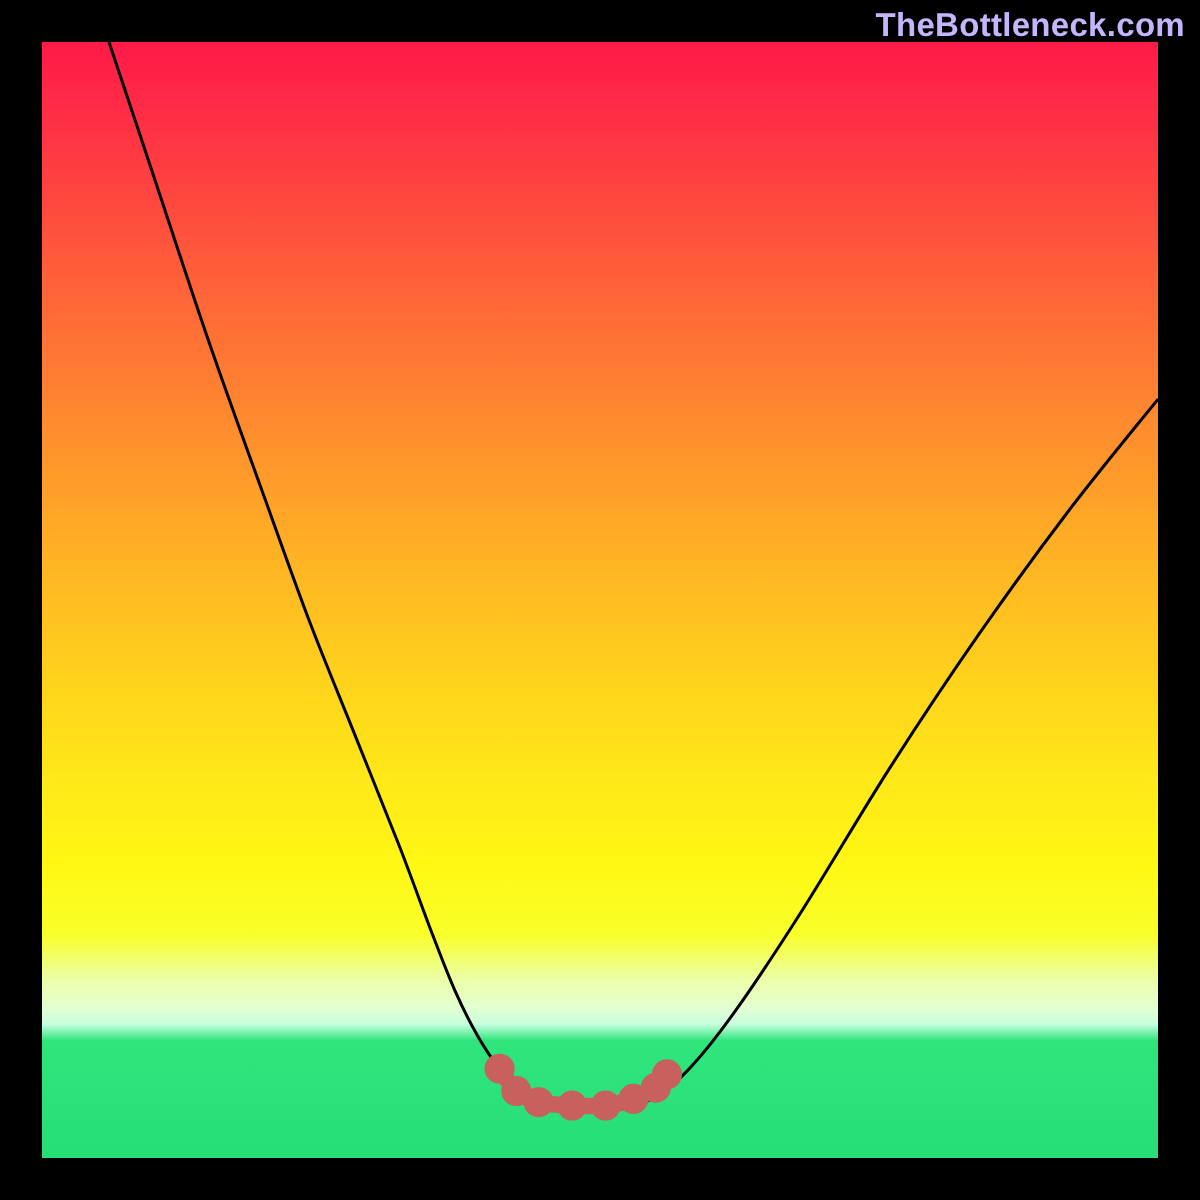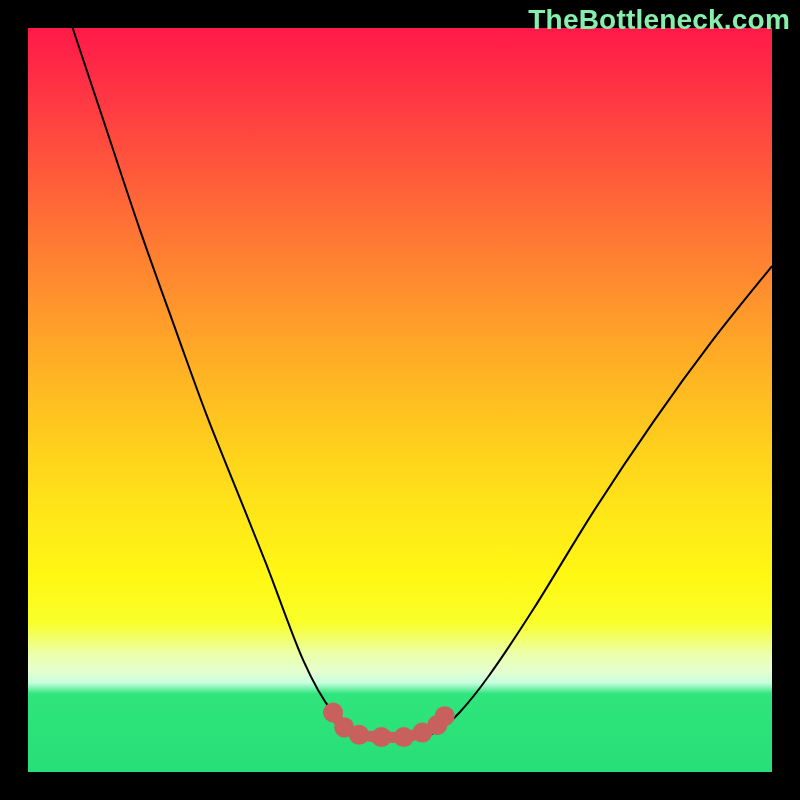--- a/index.html
+++ b/index.html
@@ -50,22 +50,22 @@
     );
   }
   .overlay-svg {
     position: absolute;
     inset: 0;
   }
   .watermark {
     position: absolute;
     top: 4px;
     right: 10px;
-    color: #86efac;
-    font-size: 28px;
+    color: #c4b5fd;
+    font-size: 22px;
     font-weight: 600;
     letter-spacing: 0.2px;
   }
 </style>
 </head>
 <body>
 
 <div class="frame">
   <div class="plot-area">
     <div class="gradient-bg"></div>

